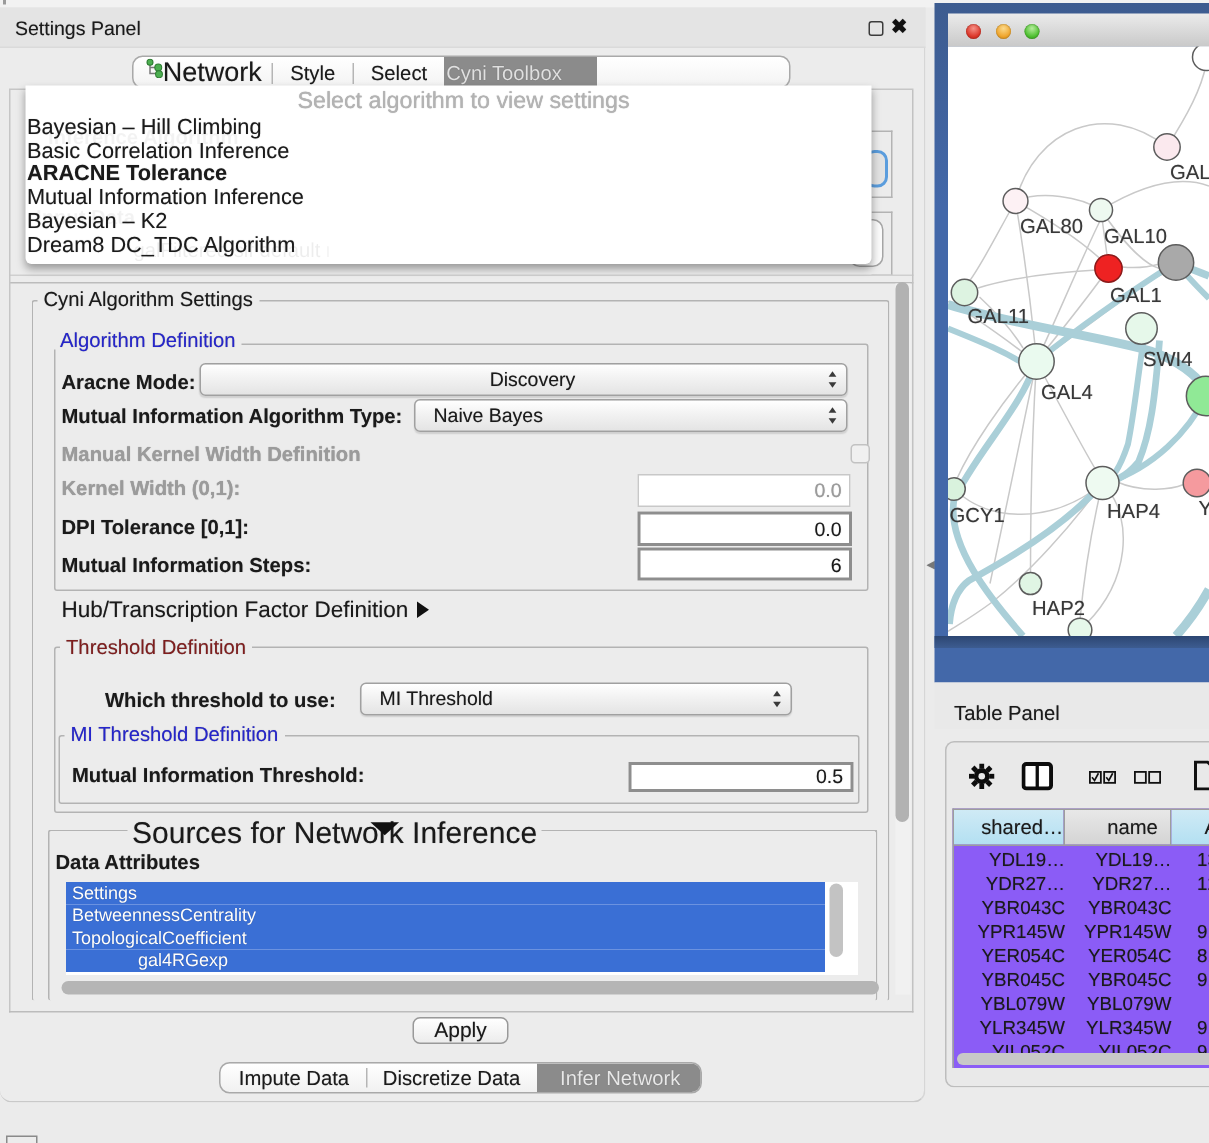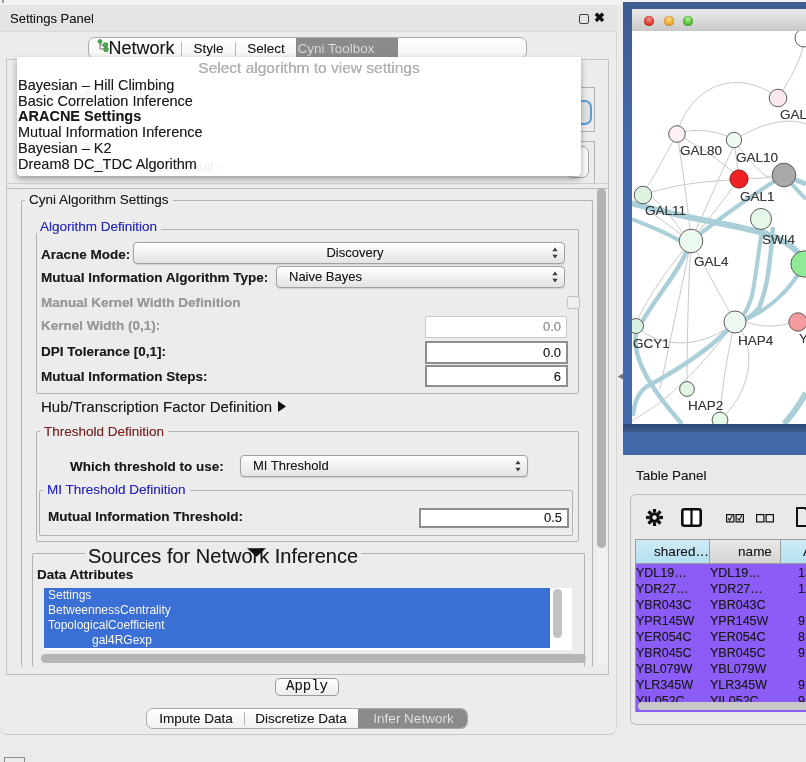--- a/index.html
+++ b/index.html
@@ -12,21 +12,21 @@
   font-size:13px;line-height:20px;padding-left:12px;white-space:nowrap;}
 .carr{position:absolute;top:4px;right:5px;}
 .tf{position:absolute;background:#fff;border:2px solid #8e8e8e;font-size:13px;
   text-align:right;padding-right:5px;line-height:19px;}
 .grp{position:absolute;border:1px solid #b3b3b3;border-radius:2px;}
 .gtit{position:absolute;font-size:13.5px;background:#ececec;padding:0 4px;line-height:13px;white-space:nowrap;}
 .lrow{height:15px;line-height:15px;color:#fff;font-size:12px;padding-left:4px;white-space:nowrap;}
 .hcell{position:absolute;top:0;height:24px;line-height:24px;text-align:center;font-size:13.5px;
   box-sizing:border-box;border-right:1px solid #9d9d9d;}
 .trow{position:absolute;width:100%;height:16px;line-height:16px;font-size:12.5px;}
-.tc{position:absolute;text-align:left;}
+.tc{position:absolute;text-align:right;}
 </style></head>
 <body>
 <div id="page">
 
 <div class="abs" style="left:0;top:0;width:806px;height:5px;background:#f2f2f2;"></div>
 <div class="abs" style="left:2px;top:0;width:2px;height:3px;background:#9a9a9a;"></div>
 <div class="abs" id="cpwin" style="left:0;top:5px;width:617px;height:730px;background:#ececec;
   border-radius:0 0 8px 8px;border-right:1px solid #d6d6d6;border-bottom:1px solid #c9c9c9;box-sizing:border-box;"></div>
 <div class="abs" style="left:0;top:5px;width:617px;height:26px;background:#e4e4e4;
   border-bottom:1px solid #dadada;"></div>
@@ -138,21 +138,21 @@
     <div class="lrow" style="background:#3a6fd5;">BetweennessCentrality</div>
     <div class="lrow" style="background:#3a6fd5;">TopologicalCoefficient</div>
     <div class="lrow" style="background:#3a6fd5;padding-left:48px;">gal4RGexp</div>
   </div>
   <div style="position:absolute;left:509px;top:1px;width:9px;height:49px;background:#c3c3c3;border-radius:5px;"></div>
 </div>
 
 <div class="abs" style="left:41px;top:654px;width:545px;height:9px;background:#b5b5b5;border-radius:5px;"></div>
 
 <div class="abs" style="left:275px;top:678px;width:62px;height:16px;background:linear-gradient(#ffffff,#ececec);
-  border:1px solid #999;border-radius:5px;text-align:center;line-height:15px;font-size:14px;font-family:Liberation Mono, monospace;">Apply</div>
+  border:1px solid #999;border-radius:5px;text-align:center;line-height:15px;font-size:14px;">Apply</div>
 
 <div class="abs" style="left:146px;top:708px;width:322px;height:21px;background:linear-gradient(#ffffff,#f1f1f1);
   border:1px solid #a9a9a9;border-radius:7px;box-sizing:border-box;overflow:hidden;">
   <div style="position:absolute;left:97px;top:3px;width:1px;height:13px;background:#b5b5b5;"></div>
   <div style="position:absolute;left:211px;top:0;width:111px;height:21px;background:#8b8b8b;"></div>
   <div style="position:absolute;left:0;top:0;width:98px;height:21px;text-align:center;font-size:13.5px;line-height:20px;">Impute Data</div>
   <div style="position:absolute;left:97px;top:0;width:114px;height:21px;text-align:center;font-size:13.5px;line-height:20px;">Discretize Data</div>
   <div style="position:absolute;left:211px;top:0;width:111px;height:21px;text-align:center;font-size:13.5px;line-height:20px;color:#e8e8e8;">Infer Network</div>
 </div>
 
@@ -337,19 +337,19 @@
 
 <div class="abs" style="left:17px;top:57px;width:564px;height:119px;background:#fff;
   border-radius:0 0 4px 4px;box-shadow:0 3px 6px rgba(0,0,0,.35);z-index:5;">
   <div style="position:absolute;left:0;top:2px;width:100%;padding-left:20px;box-sizing:border-box;text-align:center;color:#b3b3b3;font-size:15.5px;">Select algorithm to view settings</div>
   <div style="position:absolute;left:15px;top:27px;font-size:13.5px;font-weight:bold;color:rgba(0,0,0,0.05);text-shadow:none;">Inference Algorithm</div>
   <div style="position:absolute;left:7px;top:80px;font-size:13.5px;font-weight:bold;color:rgba(0,0,0,0.05);text-shadow:none;">Input Data</div>
   <div style="position:absolute;left:72px;top:102px;width:130px;overflow:hidden;font-size:13.5px;color:rgba(0,0,0,0.07);text-shadow:none;white-space:nowrap;">galFiltered.sif default node</div>
   <div style="position:absolute;left:1px;top:21px;font-size:14.5px;line-height:15.7px;white-space:nowrap;">
     Bayesian – Hill Climbing<br>
     Basic Correlation Inference<br>
-    <b>ARACNE Settings</b><br>
+    <b>ARACNE Tolerance</b><br>
     Mutual Information Inference<br>
     Bayesian – K2<br>
     Dream8 DC_TDC Algorithm
   </div>
 </div>
 
 </div>
 </body></html>

